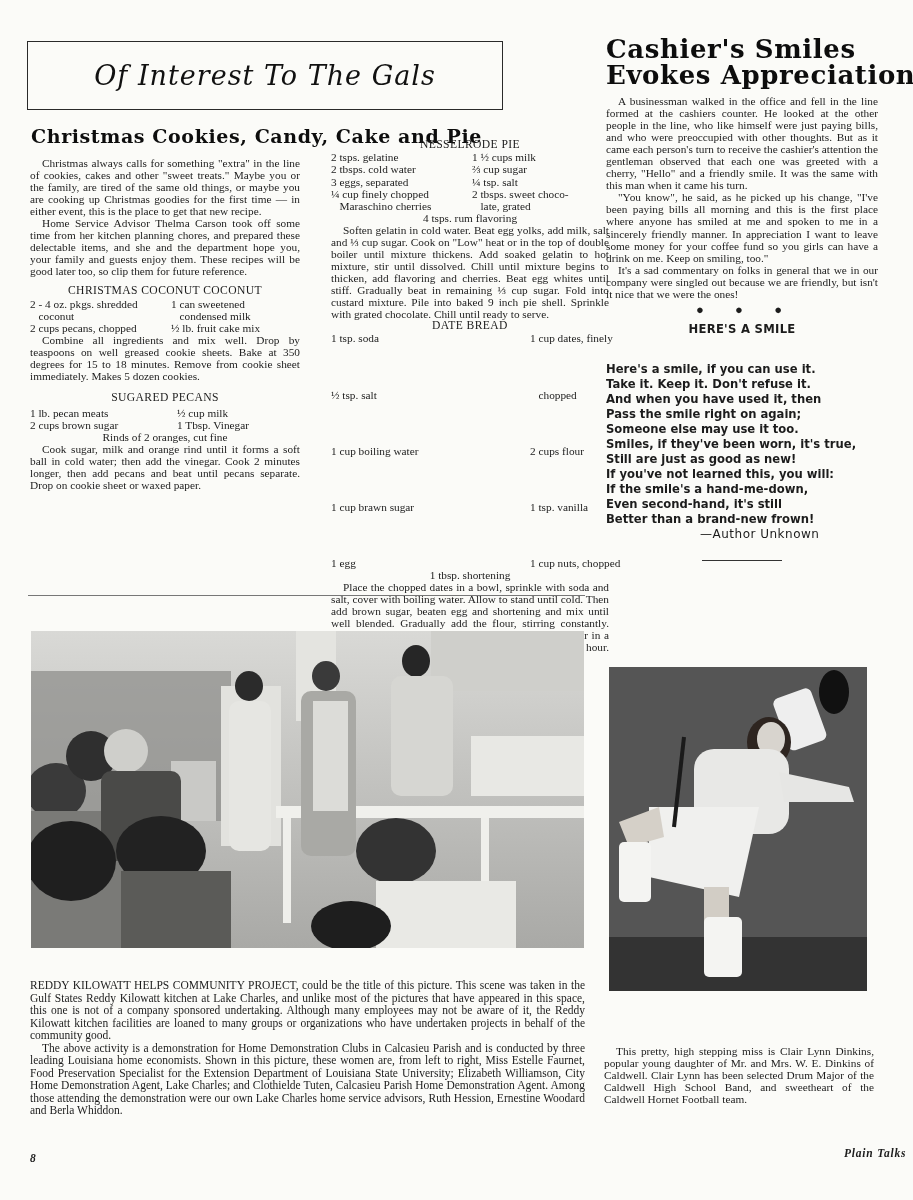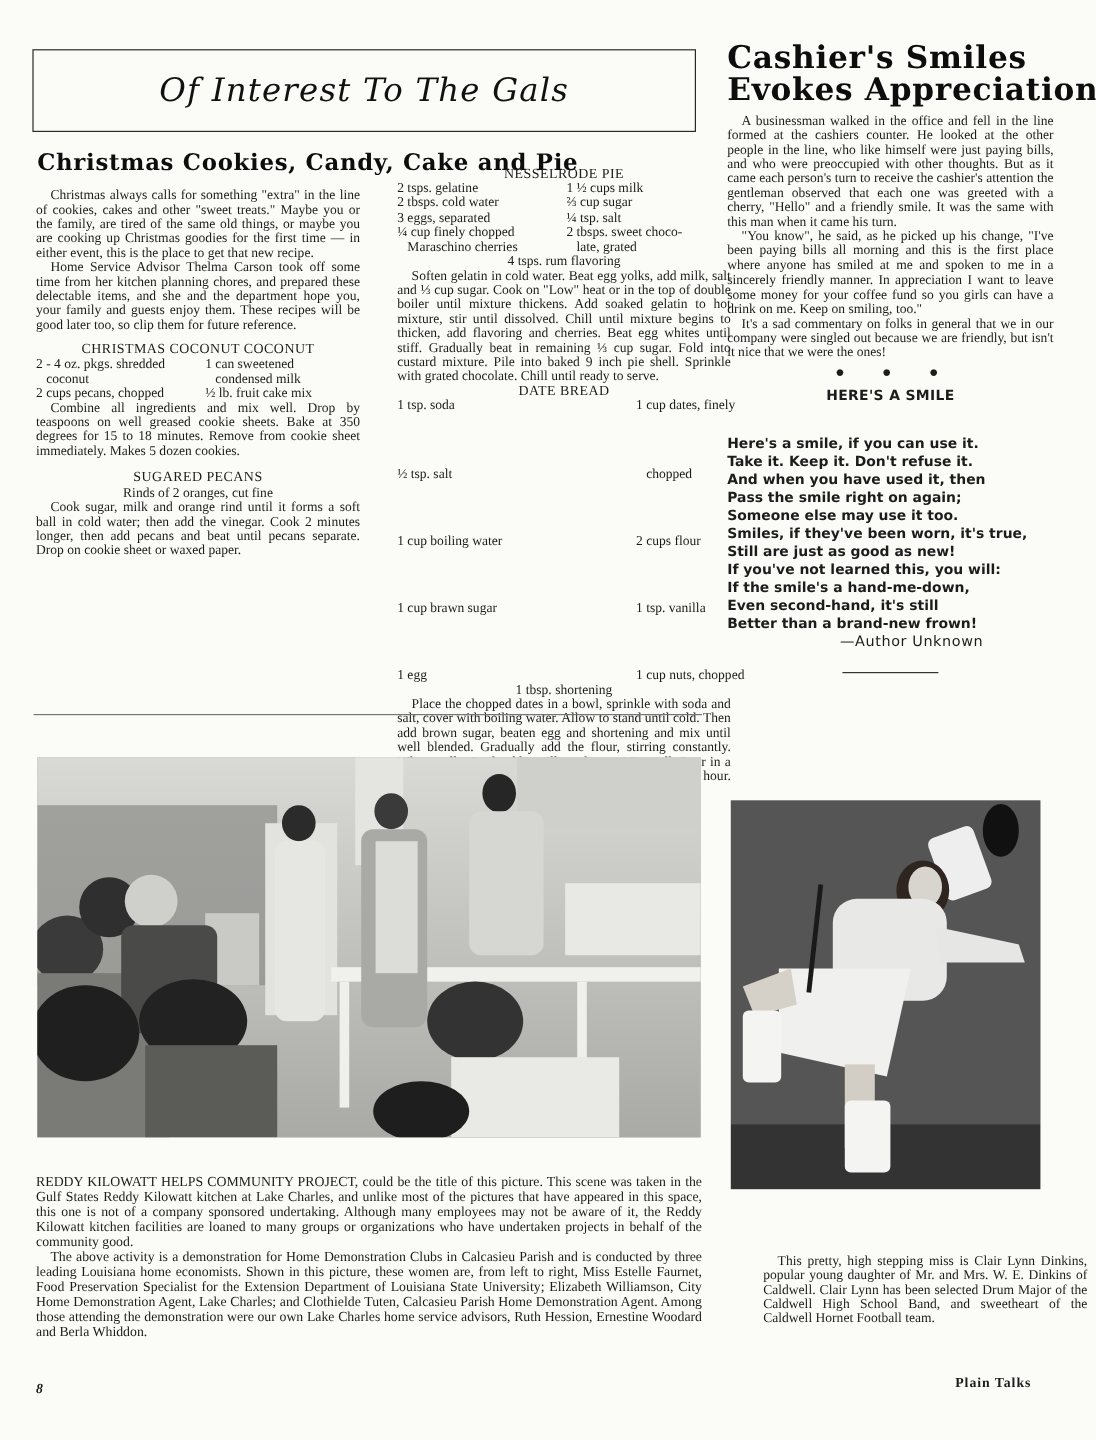--- a/index.html
+++ b/index.html
@@ -10,21 +10,21 @@
   }
   .abs { position: absolute; }
   .p { font-size: 11.3px; line-height: 12.05px; text-align: justify; margin: 0; }
   .p.ind { text-indent: 12px; }
   .hd { font-size: 11.6px; line-height: 12.4px; text-align: center; letter-spacing: 0.4px; margin: 0; }
   .ing { display: grid; font-size: 11.3px; line-height: 12.05px; margin: 0; }
   .ing span { white-space: nowrap; }
   .cen { text-align: center; font-size: 11.3px; line-height: 12.05px; margin: 0; }
 
   #masthead {
-    left: 27px; top: 41px; width: 553px; height: 69px;
+    left: 27px; top: 41px; width: 476px; height: 69px;
     border: 1.6px solid #2a2a2a; box-sizing: border-box;
     display: flex; align-items: center; justify-content: center;
   }
   #masthead span {
     font-family: "DejaVu Serif", serif; font-style: italic; font-size: 27px;
     letter-spacing: 1px; color: #111;
   }
   #main-headline {
     left: 31px; top: 125px; font-family: "DejaVu Serif", serif; font-weight: 900;
     font-size: 19px; letter-spacing: 0.6px; color: #0d0d0d; white-space: nowrap;
@@ -44,24 +44,24 @@
   .short-rule { width: 80px; border-top: 1.2px solid #333; margin: 18px 0 0 96px; }
 
   #divider { left: 28px; top: 595px; width: 557px; border-top: 1.2px solid #777; }
 
   .photo { overflow: hidden; }
   #kitchen-photo { left: 31px; top: 631px; width: 553px; height: 317px; background: #bdbdbb; }
   #majorette-photo { left: 609px; top: 667px; width: 258px; height: 324px; background: #4a4a4a; }
 
   #caption-main { left: 30px; top: 979px; width: 555px; }
   #caption-main .p { font-size: 11.5px; line-height: 12.5px; }
-  #caption-side { left: 636px; top: 1045px; width: 270px; }
+  #caption-side { left: 604px; top: 1045px; width: 270px; }
 
   #page-number { left: 30px; top: 1152px; font-style: italic; font-weight: bold; font-size: 11.5px; }
-  #pub-name { left: 796px; top: 1147px; font-weight: bold; font-size: 11.5px; letter-spacing: 0.8px; }
+  #pub-name { left: 844px; top: 1147px; font-style: italic; font-weight: bold; font-size: 11.5px; letter-spacing: 0.8px; }
 </style>
 </head>
 <body>
 
 <div id="masthead" class="abs">
   <span>Of Interest To The Gals</span>
 </div>
 
 <div id="main-headline" class="abs">Christmas Cookies, Candy, Cake and Pie</div>
 
@@ -77,20 +77,26 @@
       <span>&nbsp;&nbsp;&nbsp;coconut</span>
       <span>&nbsp;&nbsp;&nbsp;condensed milk</span>
       <span>2 cups pecans, chopped</span>
       <span>½ lb. fruit cake mix</span>
     </div>
     <p class="p ind">Combine all ingredients and mix well. Drop by teaspoons on well greased cookie sheets. Bake at 350 degrees for 15 to 18 minutes. Remove from cookie sheet immediately. Makes 5 dozen cookies.</p>
   </div>
 
   <div style="margin-top:10px;">
     <p class="hd">SUGARED PECANS</p>
+    <div class="ing" style="grid-template-columns: 147px 1fr; margin-top:2px;">
+      <span>1 lb. pecan meats</span>
+      <span>½ cup milk</span>
+      <span>2 cups brown sugar</span>
+      <span>1 Tbsp. Vinegar</span>
+    </div>
     <p class="cen">Rinds of 2 oranges, cut fine</p>
     <p class="p ind">Cook sugar, milk and orange rind until it forms a soft ball in cold water; then add the vinegar. Cook 2 minutes longer, then add pecans and beat until pecans separate. Drop on cookie sheet or waxed paper.</p>
   </div>
 </div>
 
 <div id="col2" class="abs">
   <div>
     <p class="hd">NESSELRODE PIE</p>
     <div class="ing" style="grid-template-columns: 141px 1fr;">
       <span>2 tsps. gelatine</span>

